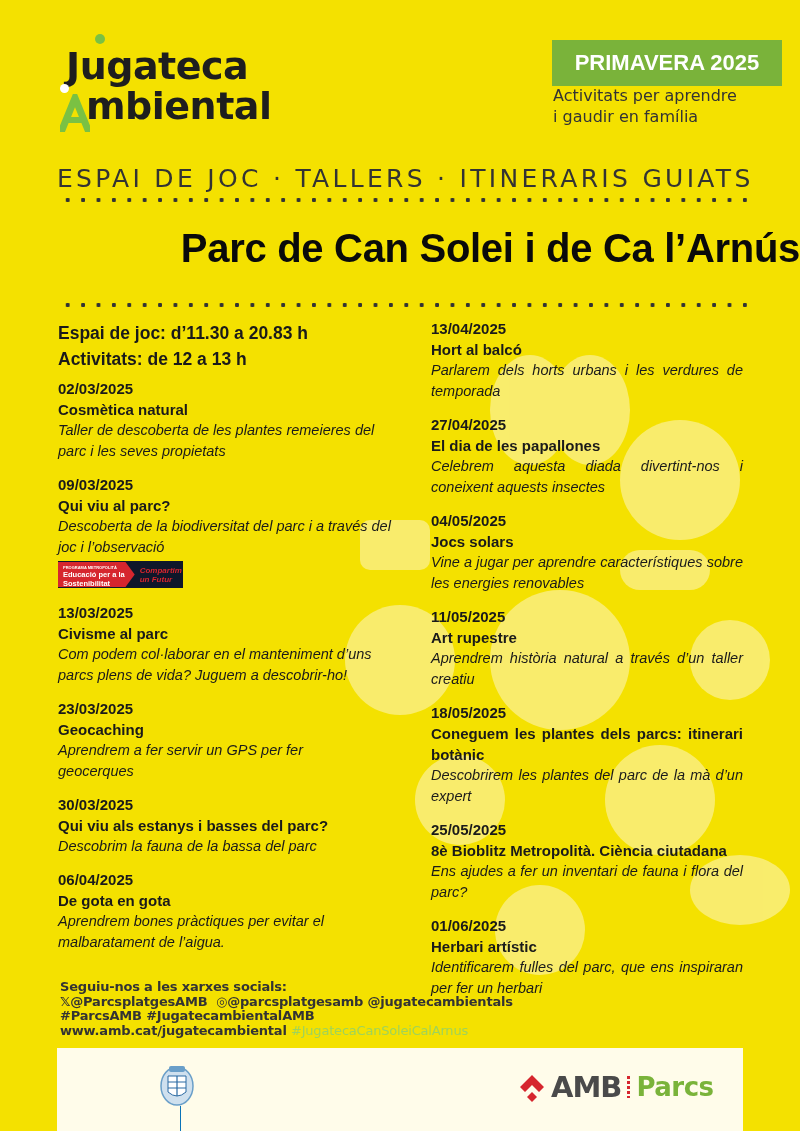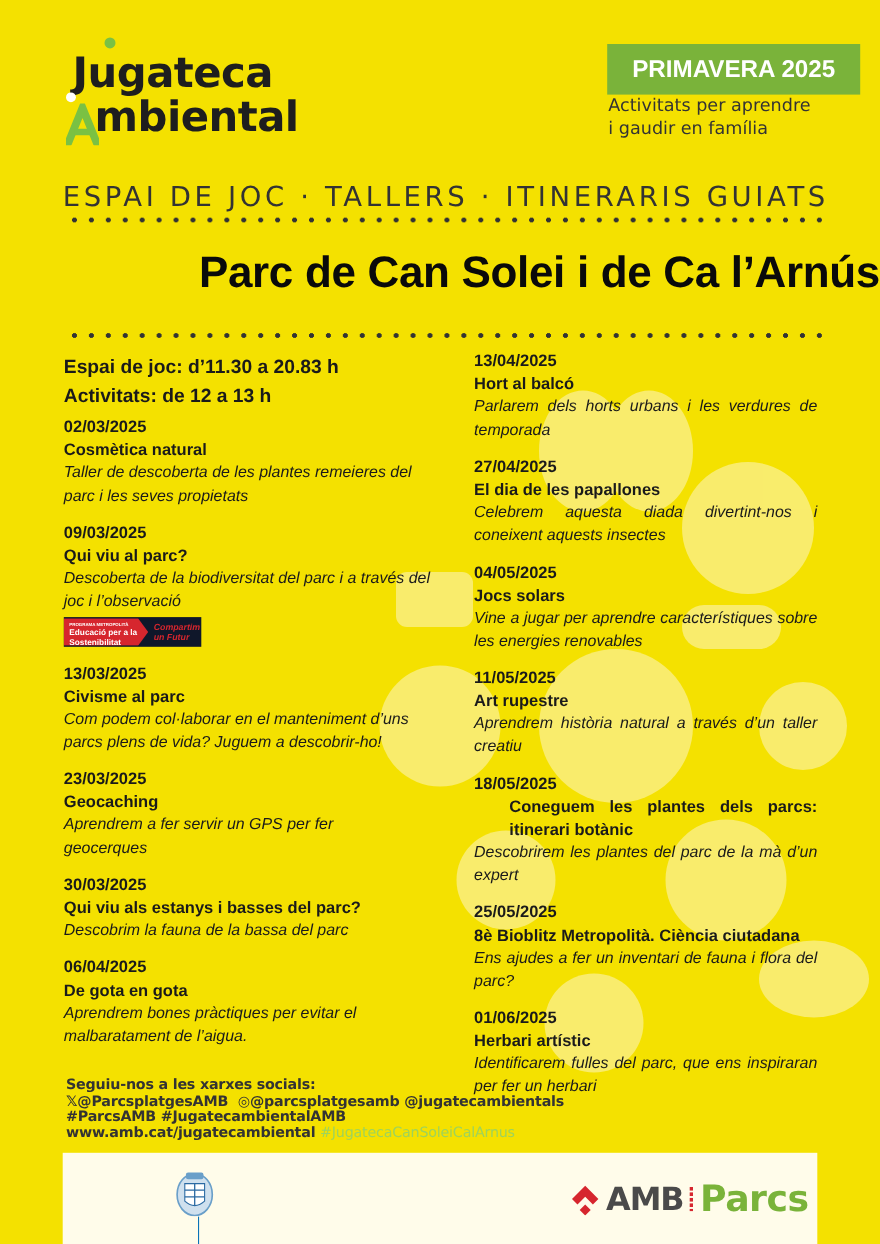--- a/index.html
+++ b/index.html
@@ -37,21 +37,21 @@
   .social { position: absolute; left: 60px; top: 980px; font-size: 13px; line-height: 14.5px; font-weight: bold; color: #333; font-family: "DejaVu Sans", sans-serif; letter-spacing: -0.2px; }
   .social .green { color: #9ed35a; font-weight: normal; }
   .footer { position: absolute; left: 57px; top: 1048px; width: 686px; height: 83px; background: #fffcea; }
   .badalona { position: absolute; left: 22px; top: 14px; display: flex; align-items: center; flex-direction: column; }
   .crest { width: 36px; height: 44px; }
   .vline { width: 1px; height: 52px; background: #0a73b8; margin-left: 8px; }
   .bad-label { background: #0a73b8; color: #fff; font-size: 14px; padding: 4px 10px 4px 10px; font-family: "DejaVu Sans", sans-serif; width: 195px; }
   .amb { position: absolute; left: 462px; top: 22px; display: flex; align-items: center; }
   .amb .amb-t { font-size: 29px; font-weight: bold; color: #4a4a4a; margin-left: 6px; font-family: "DejaVu Sans", sans-serif; letter-spacing: -1px; }
   .amb .sep { width: 3px; height: 22px; margin: 0 6px; background-image: linear-gradient(#d6262e 60%, transparent 60%); background-size: 3px 5px; }
-  .amb .parcs { font-size: 33px; font-weight: bold; color: #7ab33a; font-family: "DejaVu Sans", sans-serif; letter-spacing: -0.5px; }
+  .amb .parcs { font-size: 26px; font-weight: bold; color: #7ab33a; font-family: "DejaVu Sans", sans-serif; letter-spacing: -0.5px; }
 </style>
 </head>
 <body>
 
 <svg class="bg-deco" viewBox="0 0 500 700">
   <g fill="#fbf090" opacity="0.75">
     <circle cx="380" cy="150" r="60"></circle>
     <ellipse cx="230" cy="80" rx="40" ry="55"></ellipse>
     <ellipse cx="290" cy="80" rx="40" ry="55"></ellipse>
     <circle cx="100" cy="330" r="55"></circle>
@@ -151,21 +151,21 @@
     <div class="name">Jocs solars</div>
     <div class="desc">Vine a jugar per aprendre característiques sobre les energies renovables</div>
   </div>
   <div class="event">
     <div class="date">11/05/2025</div>
     <div class="name">Art rupestre</div>
     <div class="desc">Aprendrem història natural a través d’un taller creatiu</div>
   </div>
   <div class="event">
     <div class="date">18/05/2025</div>
-    <div class="name" style="text-align:justify;margin-left:32px;">Coneguem les plantes dels parcs: itinerari botànic</div>
+    <div class="name" style="text-align:justify;">Coneguem les plantes dels parcs: itinerari botànic</div>
     <div class="desc">Descobrirem les plantes del parc de la mà d’un expert</div>
   </div>
   <div class="event">
     <div class="date">25/05/2025</div>
     <div class="name">8è Bioblitz Metropolità. Ciència ciutadana</div>
     <div class="desc">Ens ajudes a fer un inventari de fauna i flora del parc?</div>
   </div>
   <div class="event">
     <div class="date">01/06/2025</div>
     <div class="name">Herbari artístic</div>

